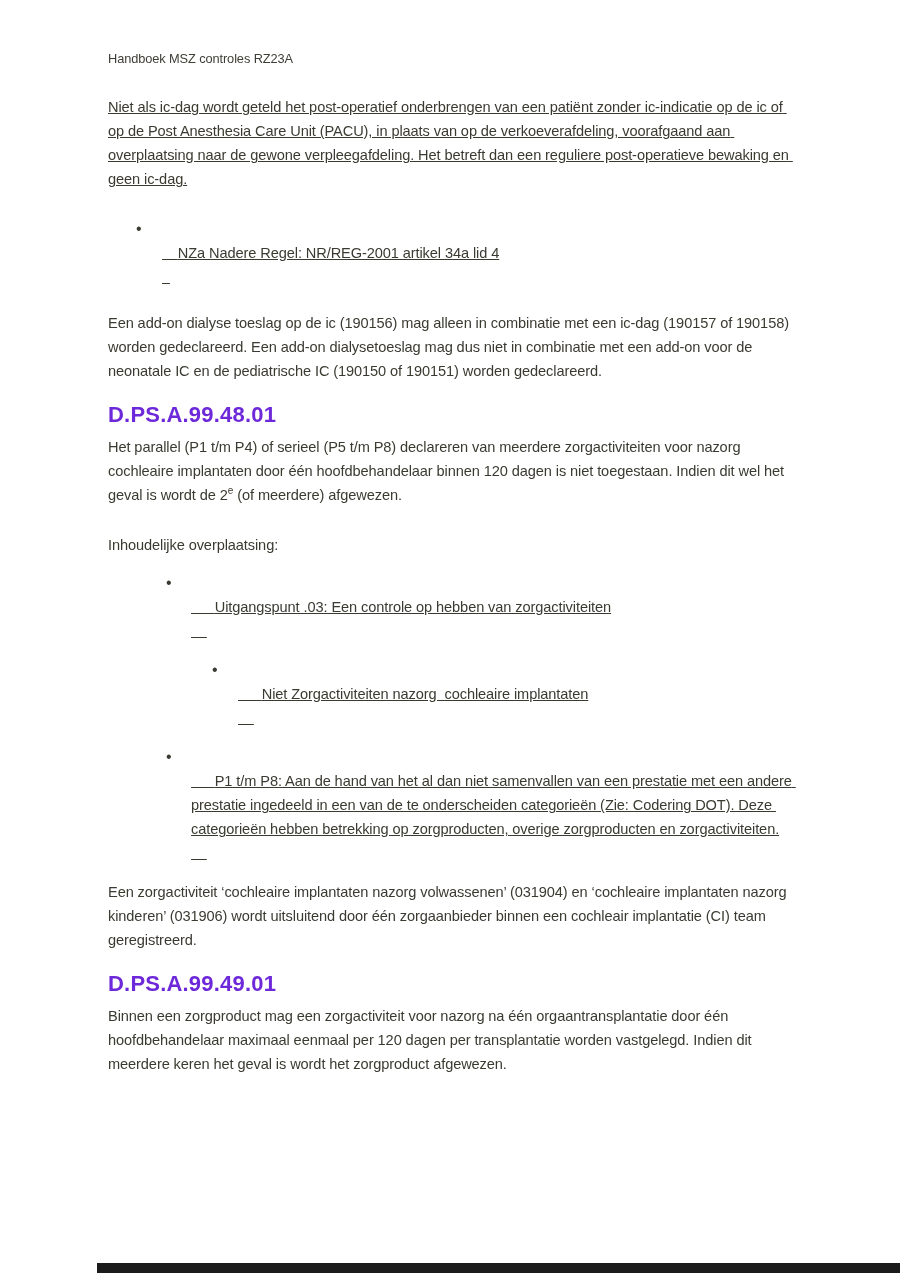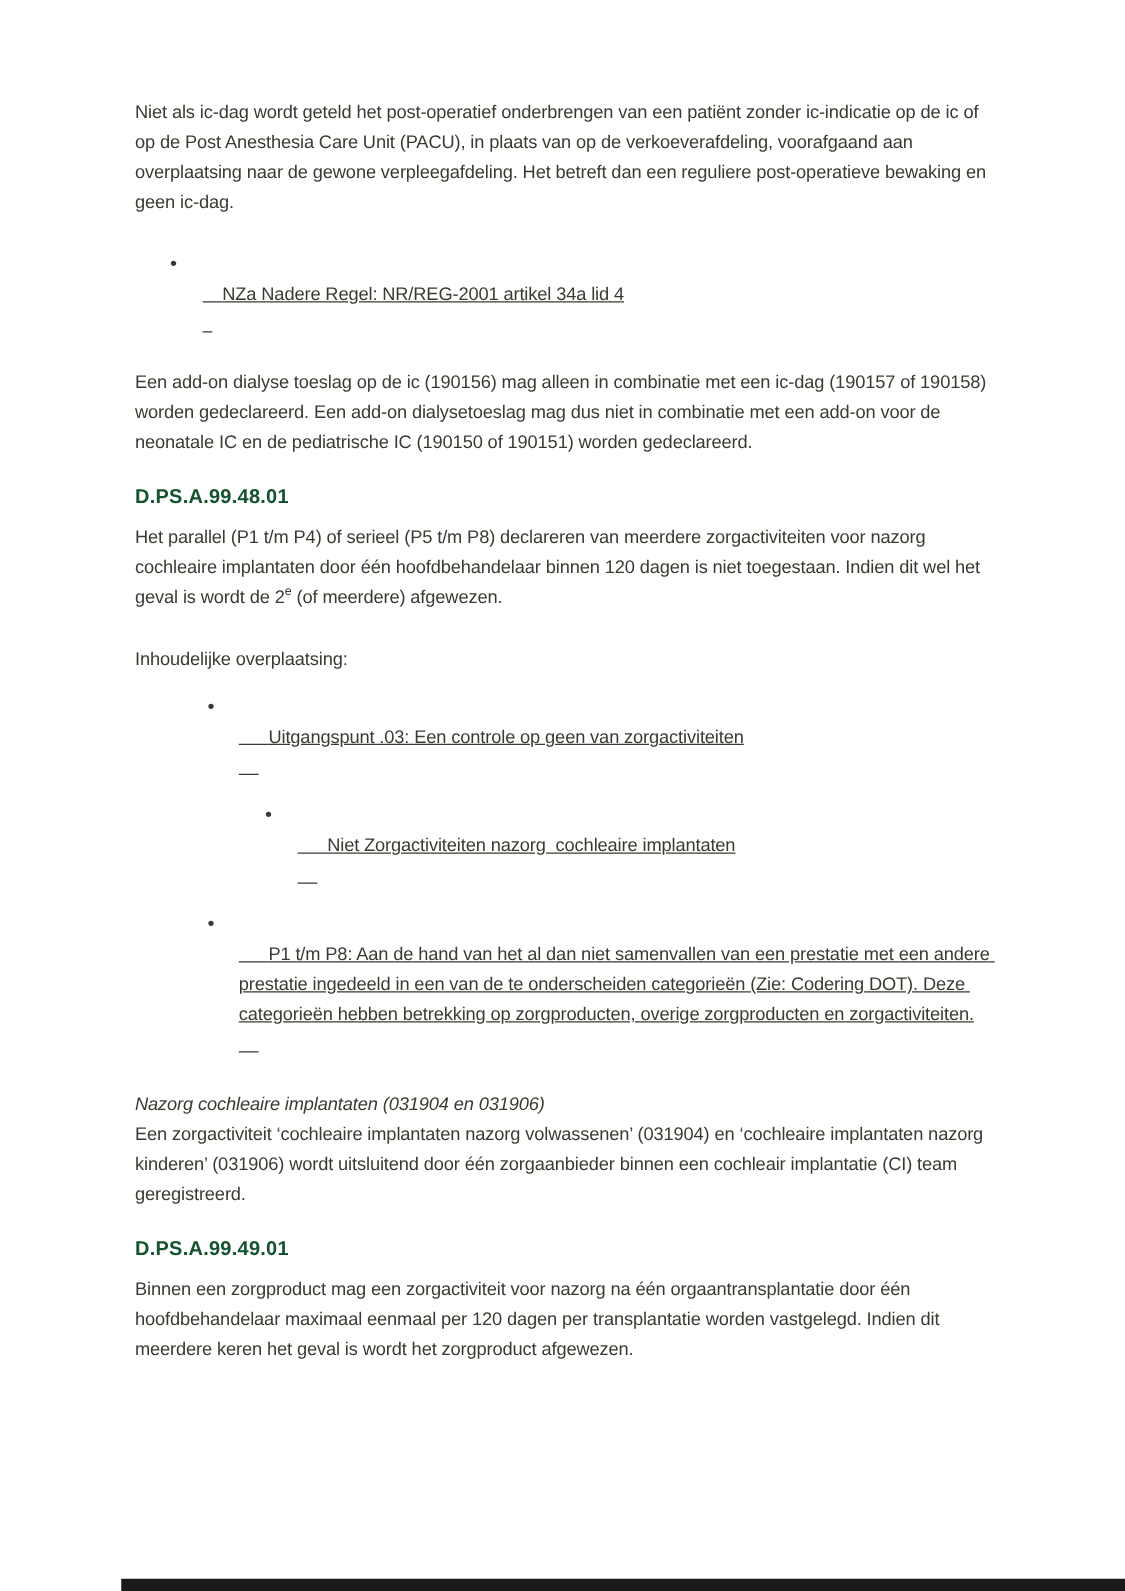--- a/index.html
+++ b/index.html
@@ -17,28 +17,28 @@
     font-size: 14.6px;
     line-height: 24px;
     letter-spacing: -0.1px;
   }
   .doc-header {
     font-size: 12.8px;
     line-height: 17px;
     color: #3f3e35;
   }
   .para { margin-top: 26px; white-space: pre-wrap; }
-  .para.first { margin-top: 28px; }
+  .para.first { margin-top: 28px; text-decoration: underline; }
   .para.tight { margin-top: 7px; }
   .section-heading {
     margin-top: 19px;
-    font-size: 16px;
+    font-size: 22px;
     font-weight: bold;
     line-height: 26px;
-    color: #14532d;
+    color: #6d28d9;
     letter-spacing: 0.2px;
   }
   .label-line { margin-top: 26px; white-space: pre-wrap; }
   .bullet-group { margin-top: 14px; }
   .bullet { position: relative; margin-bottom: 15px; white-space: pre-wrap; text-decoration: underline; }
   .bullet::before {
     content: "\2022";
     position: absolute;
     top: 0;
     font-size: 16px;
@@ -59,48 +59,48 @@
     bottom: 0;
     height: 10px;
     background: #1b1b1b;
   }
 </style>
 </head>
 <body>
 
 <div class="page">
 
+  <div class="doc-header">Handboek MSZ controles RZ23A</div>
 
   <div class="para first">Niet als ic-dag wordt geteld het post-operatief onderbrengen van een patiënt zonder ic-indicatie op de ic of op de Post Anesthesia Care Unit (PACU), in plaats van op de verkoeverafdeling, voorafgaand aan overplaatsing naar de gewone verpleegafdeling. Het betreft dan een reguliere post-operatieve bewaking en geen ic-dag.</div>
 
   <div class="bullet lv1" style="margin-top:26px; margin-bottom:0;">
     <span>NZa Nadere Regel: NR/REG-2001 artikel 34a lid 4</span>
   </div>
 
   <div class="para" style="margin-top:22px;">Een add-on dialyse toeslag op de ic (190156) mag alleen in combinatie met een ic-dag (190157 of 190158) worden gedeclareerd. Een add-on dialysetoeslag mag dus niet in combinatie met een add-on voor de neonatale IC en de pediatrische IC (190150 of 190151) worden gedeclareerd.</div>
 
   <div class="section-heading">D.PS.A.99.48.01</div>
 
   <div class="para tight"><span>Het parallel (P1 t/m P4) of serieel (P5 t/m P8) declareren van meerdere zorgactiviteiten voor nazorg cochleaire implantaten door één hoofdbehandelaar binnen 120 dagen is niet toegestaan. Indien dit wel het geval is wordt de 2</span><sup>e</sup><span> (of meerdere) afgewezen.</span></div>
 
   <div class="label-line">Inhoudelijke overplaatsing:</div>
 
   <div class="bullet-group">
     <div class="bullet lv2">
-      <span>Uitgangspunt .03: Een controle op geen van zorgactiviteiten</span>
+      <span>Uitgangspunt .03: Een controle op hebben van zorgactiviteiten</span>
     </div>
     <div class="bullet lv3">
       <span>Niet Zorgactiviteiten nazorg  cochleaire implantaten</span>
     </div>
     <div class="bullet lv2">
       <span>P1 t/m P8: Aan de hand van het al dan niet samenvallen van een prestatie met een andere prestatie ingedeeld in een van de te onderscheiden categorieën (Zie: Codering DOT). Deze categorieën hebben betrekking op zorgproducten, overige zorgproducten en zorgactiviteiten.</span>
     </div>
   </div>
 
-  <div class="italic-subheading">Nazorg cochleaire implantaten (031904 en 031906)</div>
   <div class="sub-para">Een zorgactiviteit ‘cochleaire implantaten nazorg volwassenen’ (031904) en ‘cochleaire implantaten nazorg kinderen’ (031906) wordt uitsluitend door één zorgaanbieder binnen een cochleair implantatie (CI) team geregistreerd.</div>
 
   <div class="section-heading">D.PS.A.99.49.01</div>
 
   <div class="para tight">Binnen een zorgproduct mag een zorgactiviteit voor nazorg na één orgaantransplantatie door één hoofdbehandelaar maximaal eenmaal per 120 dagen per transplantatie worden vastgelegd. Indien dit meerdere keren het geval is wordt het zorgproduct afgewezen.</div>
 
 </div>
 
 <div class="scan-edge"></div>
 

